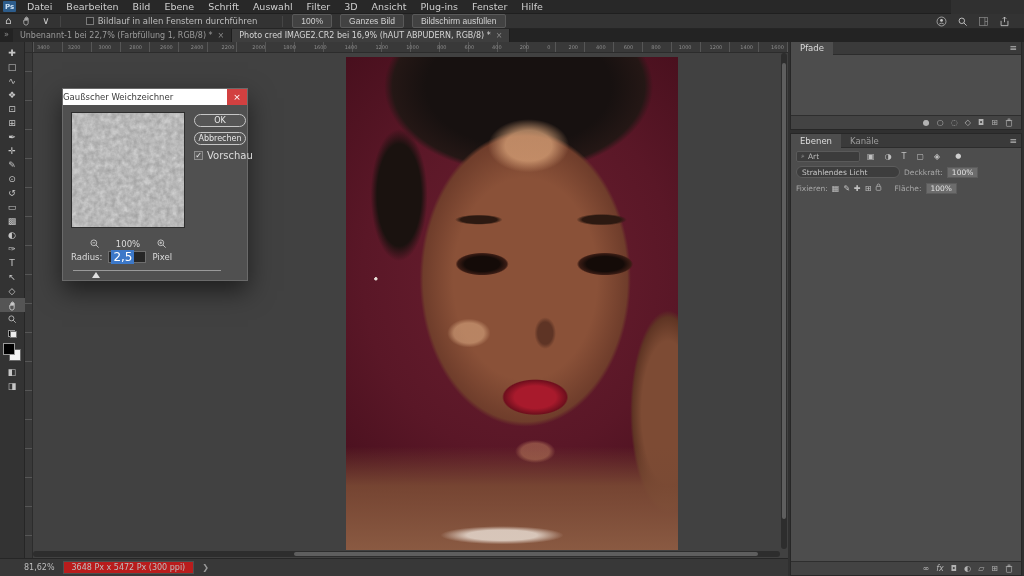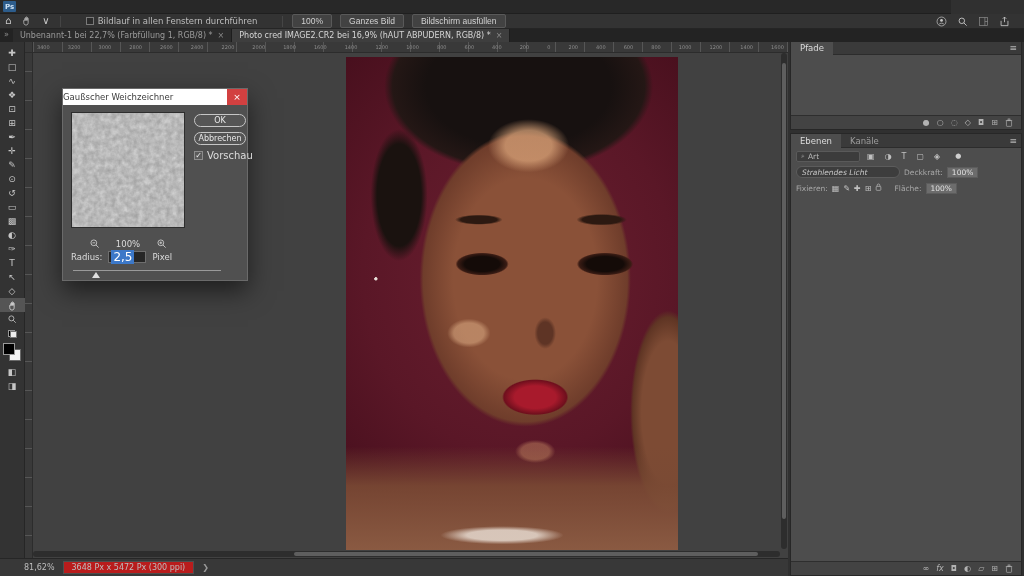--- a/index.html
+++ b/index.html
@@ -117,21 +117,21 @@
   .lp-row { display:flex; align-items:center; gap:4px; padding:0 5px; }
   .search-row { height:16px; }
   .search-box { display:flex; align-items:center; gap:3px; background:#3c3c3c; border:1px solid #5a5a5a;
     border-radius:2px; height:11px; padding:0 4px; width:64px; }
   .search-box .q { color:#aaa; font-size:7px; }
   .search-box .kind { color:#bbb; font-size:7.5px; }
   .fbtn { color:#c0c0c0; font-size:8px; padding:0 3px; }
   .pin-dot { color:#cfcfcf; font-size:7px; margin-left:8px; }
   .blend-row { height:16px; }
   .blend-box { background:#3d3d3d; border:1px solid #5c5c5c; border-radius:6px; color:#c8c8c8;
-    font-size:7.5px; height:12px; line-height:11px; padding:0 5px; width:104px;font-style:italic; }
+    font-size:7.5px; height:12px; line-height:11px; padding:0 5px; width:104px; }
   .small-label { color:#a8a8a8; font-size:7.5px; }
   .val-box { background:#6c6c6c; border:1px solid #5c5c5c; color:#e2e2e2; font-size:7.5px;
     height:11px; line-height:10px; padding:0 4px; min-width:30px; text-align:left; }
   .lock-row { height:16px; }
   .lock-row .ic { color:#c0c0c0; font-size:8px; }
 
   .layers-list { position:absolute; left:0; right:0; top:48px; bottom:14px; overflow:hidden; }
 
   
   .dialog { position:absolute; left:62px; top:88px; width:186px; height:193px; background:#505050;
@@ -160,20 +160,35 @@
   .dlg-slider .thumbtri { position:absolute; left:13%; top:2px; width:0; height:0;
     border-left:4px solid transparent; border-right:4px solid transparent; border-bottom:6px solid #e0e0e0; }
 </style>
 </head>
 <body>
 
 <div id="app">
 
   <div class="menubar">
     <div class="ps-logo">Ps</div>
+    <ul class="menus">
+
+    <li>Datei</li>
+        <li>Bearbeiten</li>
+        <li>Bild</li>
+        <li>Ebene</li>
+        <li>Schrift</li>
+        <li>Auswahl</li>
+        <li>Filter</li>
+        <li>3D</li>
+        <li>Ansicht</li>
+        <li>Plug-ins</li>
+        <li>Fenster</li>
+        <li>Hilfe</li>
+      </ul>
   </div>
 
   <div class="optionsbar">
     <span class="opt-icon">⌂</span>
     <span class="opt-icon">
       <svg width="11" height="11" viewBox="0 0 16 16">
           <path d="M4 8c0-1.2 1.6-1.2 1.6 0V5c0-1.2 1.6-1.2 1.6 0v3V3.6c0-1.2 1.6-1.2 1.6 0V8V5c0-1.2 1.6-1.2 1.6 0v6c0 2.4-1.2 3.6-3.2 3.6S4 13 4 11z" fill="none" stroke="#c9c9c9" stroke-width="1.1"></path>
         </svg>
     </span>
     <span class="opt-icon">∨</span>

